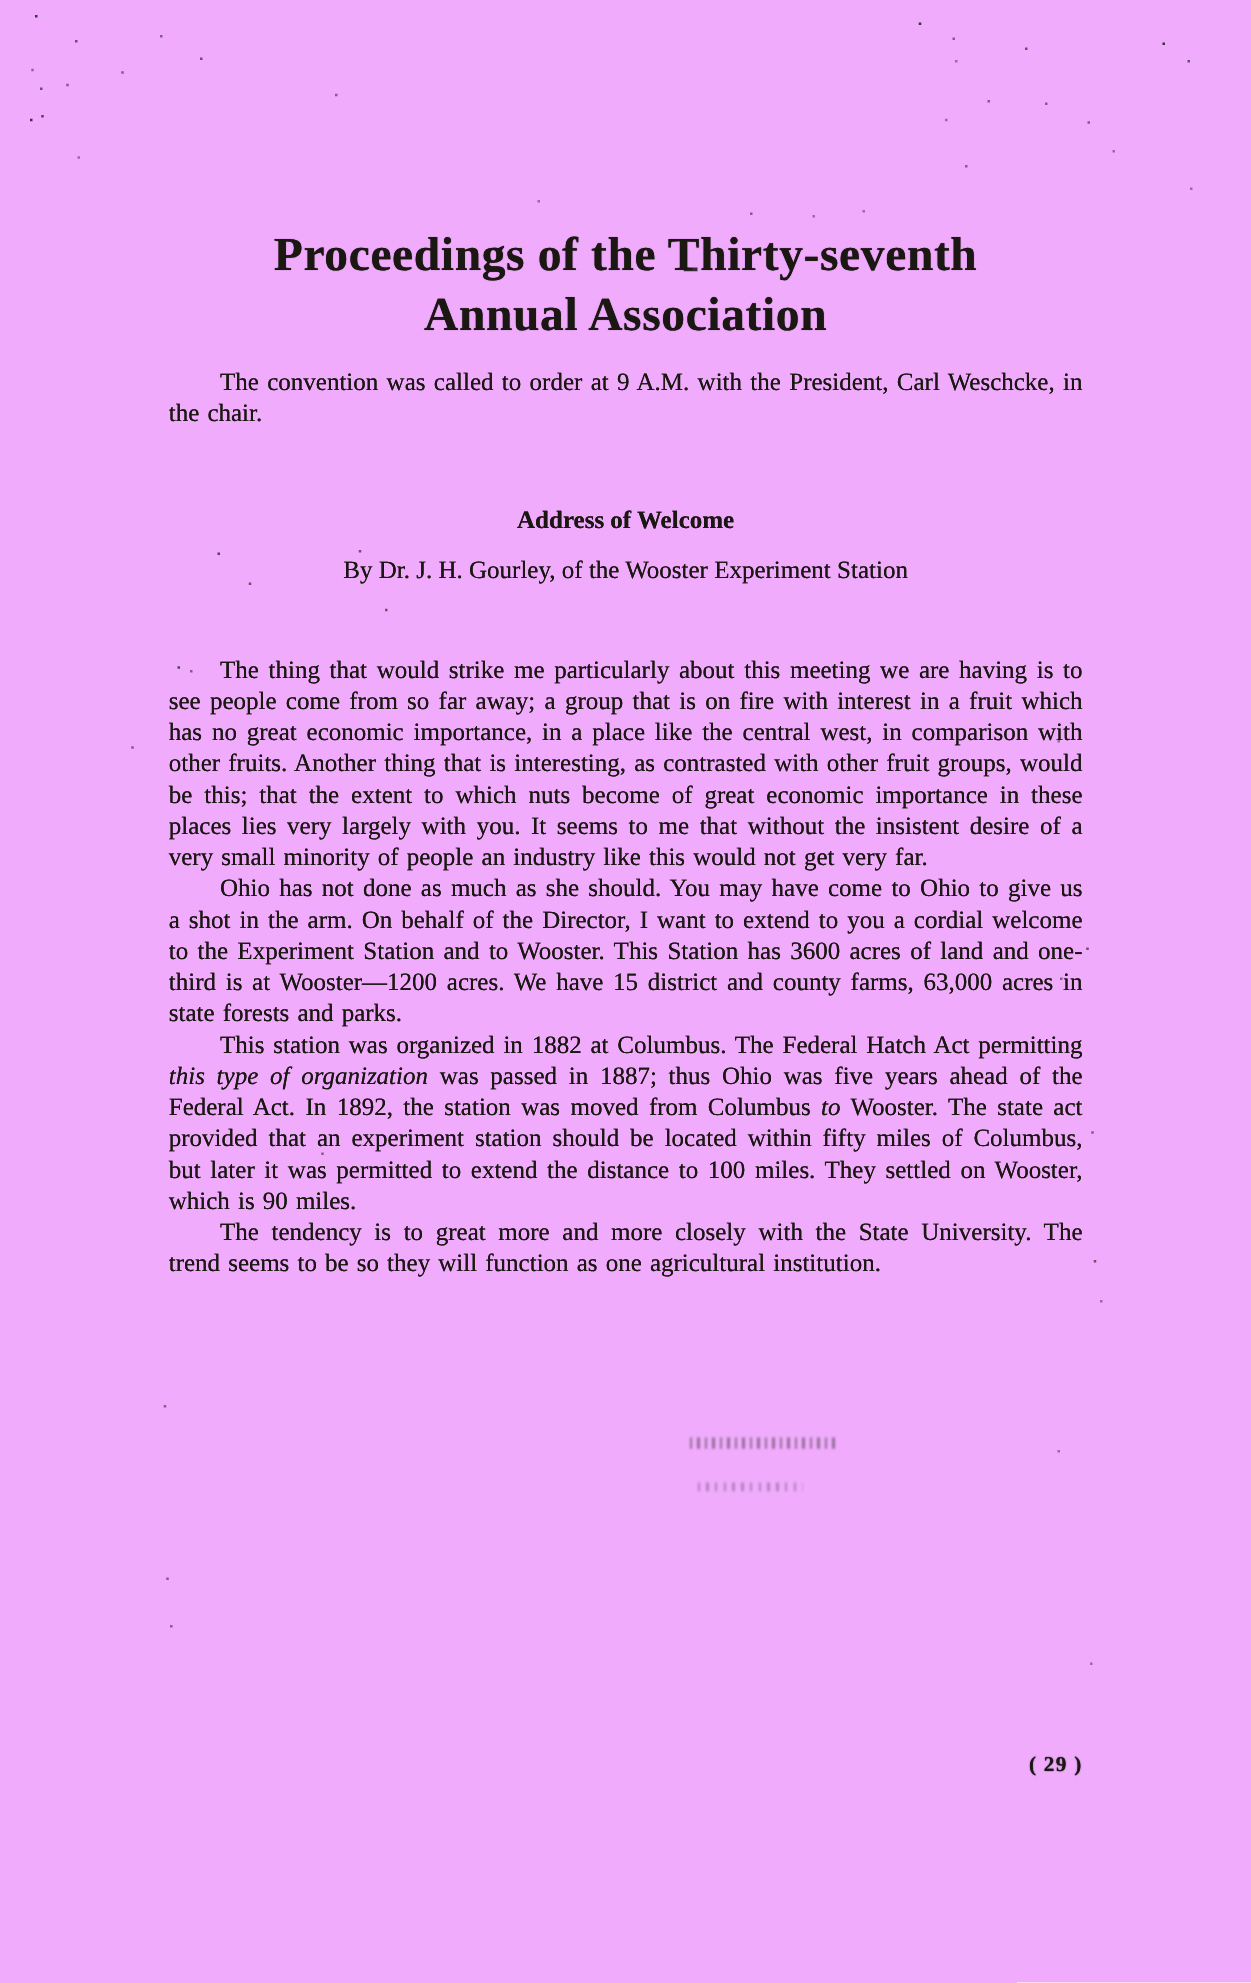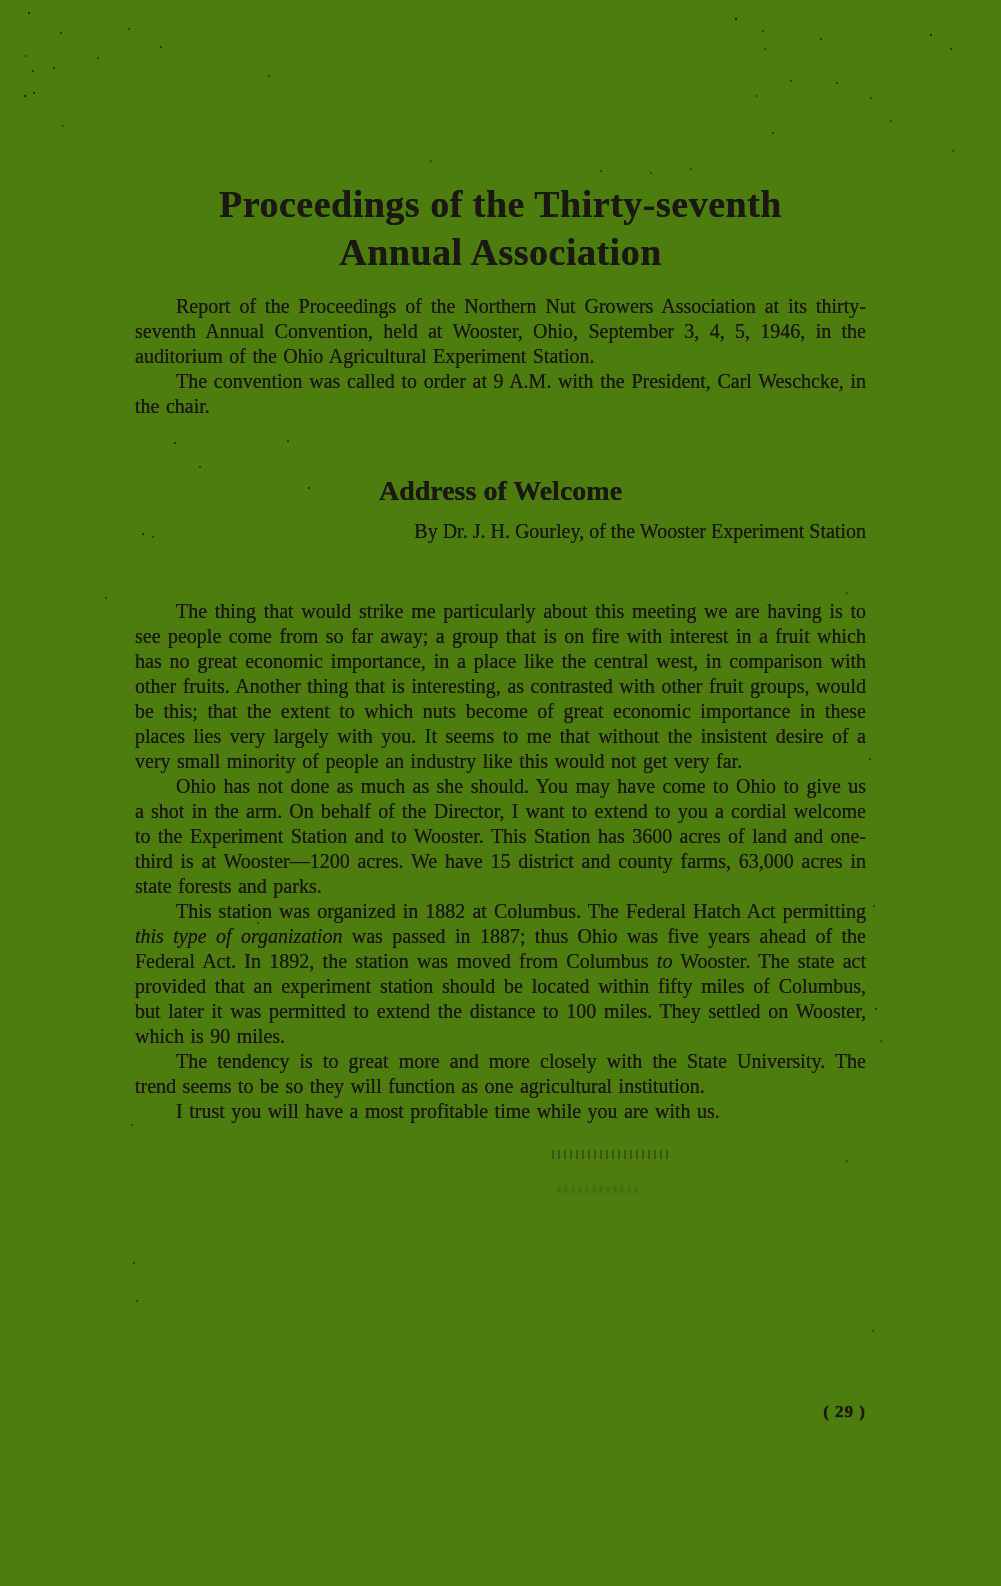--- a/index.html
+++ b/index.html
@@ -1,20 +1,20 @@
 <!DOCTYPE html>
 <html><head>
 <meta charset="utf-8">
 <style>
   html, body { margin: 0; padding: 0; background: #ffffff; }
   .page {
     position: relative;
     width: 1001px;
     height: 1586px;
-    background: #4d7c0f;
+    background: #f0abfc;
     overflow: hidden;
     font-family: "Liberation Serif", "DejaVu Serif", serif;
     color: #1b1713;
   }
   .content {
     position: absolute;
     left: 135px;
     top: 0;
     width: 731px;
   }
@@ -34,28 +34,28 @@
     font-size: 20px;
     line-height: 25px;
     text-align: justify;
     text-indent: 41px;
     word-spacing: 1.5px;
     text-shadow: 0 0 0.4px currentColor;
   }
   .section-heading {
     margin: 56px 0 0 0;
     text-align: center;
-    font-size: 28px;
+    font-size: 20px;
     line-height: 32px;
     font-weight: 700;
     text-shadow: 0 0 0.5px currentColor;
   }
   .byline {
     margin: 12px 0 0 0;
-    text-align: right;
+    text-align: center;
     font-size: 20px;
     line-height: 24px;
     text-shadow: 0 0 0.3px currentColor;
   }
   .body-text { margin-top: 56px; }
   .page-number {
     position: absolute;
     top: 1402px;
     left: 0;
     width: 100%;
@@ -129,32 +129,30 @@
   <div class="smudge-2"></div>
 
   <div class="content">
 
     <h1 class="title">
       <div>Proceedings of the Thirty-seventh</div>
       <div>Annual Association</div>
     </h1>
 
     <div class="intro">
-      <p>Report of the Proceedings of the Northern Nut Growers Association at its thirty-seventh Annual Convention, held at Wooster, Ohio, September 3, 4, 5, 1946, in the auditorium of the Ohio Agricultural Experiment Station.</p>
       <p>The convention was called to order at 9 A.M. with the President, Carl Weschcke, in the chair.</p>
     </div>
 
     <h2 class="section-heading">Address of Welcome</h2>
 
     <p class="byline">By Dr. J. H. Gourley, of the Wooster Experiment Station</p>
 
     <div class="body-text">
       <p><span>The thing that would strike me particularly about this meeting we are having is to see people come from so far away; a group that is on fire with interest in a fruit which has no great economic importance, in a place like the central west, in comparison with other fruits. Another thing that is interesting, as contrasted with other fruit groups, would be this; that the extent to which nuts become of great economic importance in these places lies very largely with you. It seems to me that without the insistent desire of a very small minority of people an industry like this would not get very far.</span></p>
       <p><span>Ohio has not done as much as she should. You may have come to Ohio to give us a shot in the arm. On behalf of the Director, I want to extend to you a cordial welcome to the Experiment Station and to Wooster. This Station has 3600 acres of land and one-third is at Wooster—1200 acres. We have 15 district and county farms, 63,000 acres in state forests and parks.</span></p>
       <p><span>This station was organized in 1882 at Columbus. The Federal Hatch Act permitting </span><i>this type of organization</i><span> was passed in 1887; thus Ohio was five years ahead of the Federal Act. In 1892, the station was moved from Columbus </span><i>to</i><span> Wooster. The state act provided that an experiment station should be located within fifty miles of Columbus, but later it was permitted to extend the distance to 100 miles. They settled on Wooster, which is 90 miles.</span></p>
       <p><span>The tendency is to great more and more closely with the State University. The trend seems to be so they will function as one agricultural institution.</span></p>
-      <p><span>I trust you will have a most profitable time while you are with us.</span></p>
     </div>
 
     <div class="page-number">( 29 )</div>
 
   </div>
 </div>
 
 </body></html>

